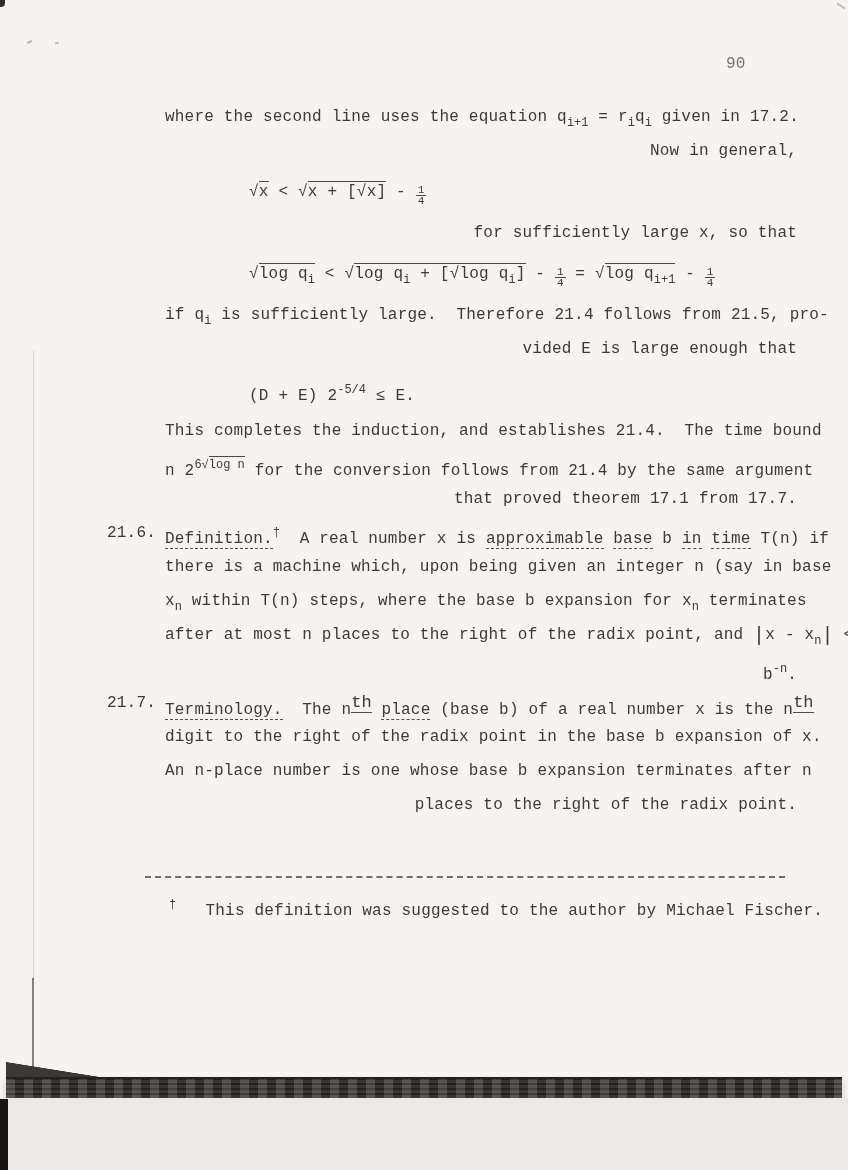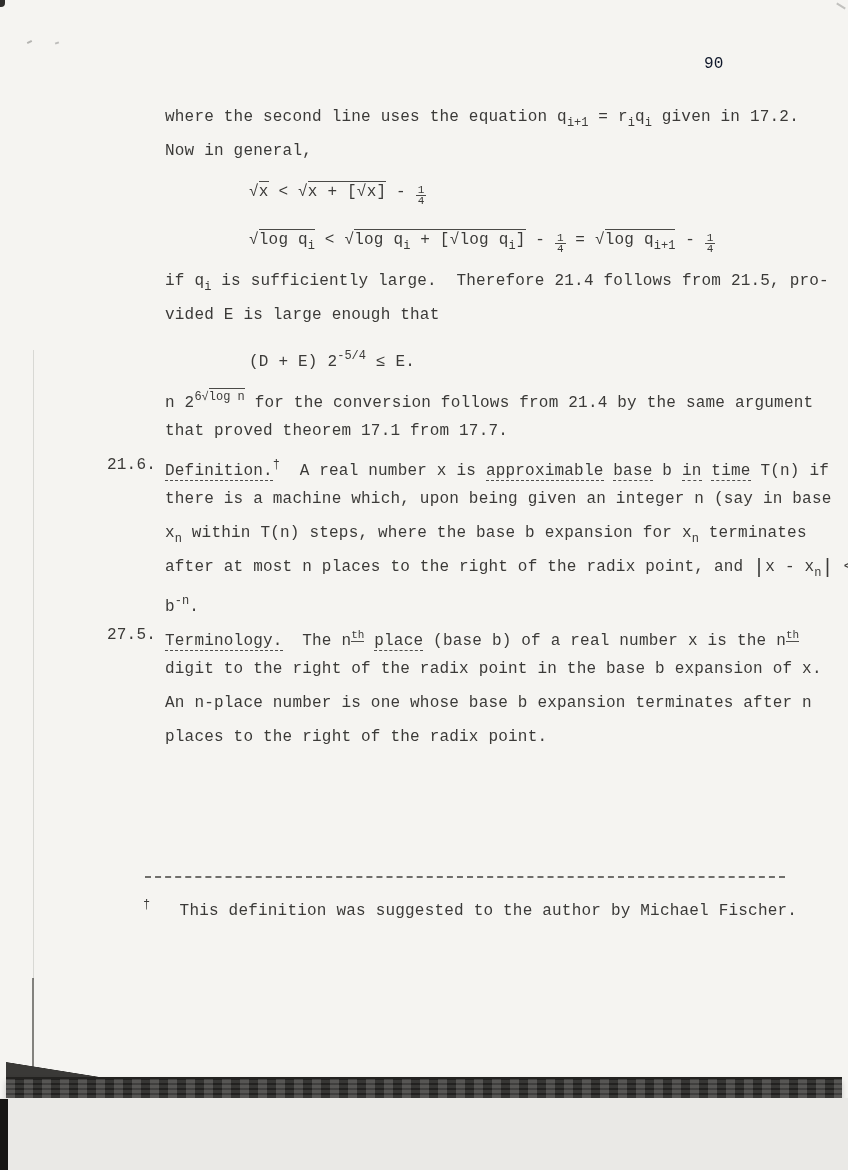--- a/index.html
+++ b/index.html
@@ -2,38 +2,38 @@
 <html><head>
 <meta charset="utf-8">
 <style>
   html,body{margin:0;padding:0;background:#d8d7d4;}
   .scan{
     position:relative;width:848px;height:1170px;overflow:hidden;
     background:#f5f4f1;
     font-family:"Liberation Mono","DejaVu Sans Mono",monospace;
     font-size:16px;letter-spacing:.2px;color:#3b3a38;
   }
-  .pageno{position:absolute;left:704px;top:55px;color:#0f172a;}
+  .pageno{position:absolute;left:726px;top:55px;color:#737373;}
   #doc-lines{position:absolute;left:165px;top:100px;width:632px;}
   .line{white-space:pre;position:relative;}
-  .txt,.sec{height:34px;line-height:34px;}
+  .txt,.sec{height:34px;line-height:34px;text-align:right;}
   .eq{height:48px;line-height:48px;padding-left:84px;}
   .secnum{position:absolute;left:-58px;}
   .sb{font-size:12px;vertical-align:-5px;letter-spacing:0;}
   .sp{font-size:12px;vertical-align:7px;letter-spacing:0;margin-top:31px;}
   .ov{border-top:1.5px solid #4a4947;padding-top:1px;}
   .sp .ov{border-top:1px solid #4a4947;}
   .un{border-bottom:1.5px dashed #4f4e4c;}
-  .us{font-size:11px;vertical-align:7px;border-bottom:1.5px solid #4f4e4c;letter-spacing:0;margin-top:12px;}
+  .us{font-size:17px;vertical-align:7px;border-bottom:1.5px solid #4f4e4c;letter-spacing:0;margin-top:12px;}
   .bg{font-size:20px;vertical-align:-2px;}
   .fr{display:inline-block;vertical-align:-8px;text-align:center;font-size:11px;line-height:10px;letter-spacing:0;}
   .fr-n{display:block;border-bottom:1px solid #4a4947;padding:0 2px;}
   .fr-d{display:block;padding:0 2px;}
   .footrule{position:absolute;left:145px;top:876px;width:640px;border-top:2px dashed #6f6e6b;}
-  #footnote{position:absolute;left:143px;top:890px;width:680px;height:30px;line-height:30px;white-space:pre;}
+  #footnote{position:absolute;left:143px;top:890px;width:680px;height:30px;line-height:30px;white-space:pre;text-align:right;}
   
   .corner-mark{position:absolute;left:0;top:0;width:5px;height:7px;background:#2e2d2b;border-bottom-right-radius:4px;}
   .speck-a{position:absolute;left:27px;top:41px;width:5px;height:2px;background:rgba(60,60,58,.35);transform:rotate(-25deg);}
   .speck-b{position:absolute;left:55px;top:42px;width:4px;height:2px;background:rgba(60,60,58,.3);transform:rotate(-20deg);}
   .speck-c{position:absolute;left:836px;top:5px;width:10px;height:2px;background:rgba(60,60,58,.28);transform:rotate(32deg);}
   .edge-faint{position:absolute;left:33px;top:350px;width:1px;height:630px;background:rgba(90,88,85,.18);}
   .edge-dark{position:absolute;left:32px;top:978px;width:2px;height:100px;background:rgba(55,54,50,.6);}
   .curl-wedge{position:absolute;left:6px;top:1062px;width:100px;height:16px;
     background:linear-gradient(to top right,#3a3937 49%,rgba(58,57,55,0) 51%);}
   .edge-band{position:absolute;left:6px;top:1077px;width:836px;height:21px;background:#3a3937;
@@ -47,32 +47,34 @@
 </head>
 <body>
 
 <div class="scan">
   <div class="pageno">90</div>
 
   <div id="doc-lines">
       <div class="line txt"><span>where the second line uses the equation q</span><span class="sb">i+1</span><span> = r</span><span class="sb">i</span><span>q</span><span class="sb">i</span><span> given in 17.2.</span></div>
       <div class="line txt"><span>Now in general,</span></div>
       <div class="line eq"><span>√</span><span class="ov">x</span><span> &lt; √</span><span class="ov">x + [√x]</span><span> - </span><span class="fr"><span class="fr-n">1</span><span class="fr-d">4</span></span></div>
+      <div class="line txt"><span>for sufficiently large x, so that</span></div>
       <div class="line eq"><span>√</span><span class="ov"><span>log q</span><span class="sb">i</span></span><span> &lt; √</span><span class="ov"><span>log q</span><span class="sb">i</span><span> + [√log q</span><span class="sb">i</span><span>]</span></span><span> - </span><span class="fr"><span class="fr-n">1</span><span class="fr-d">4</span></span><span> = √</span><span class="ov"><span>log q</span><span class="sb">i+1</span></span><span> - </span><span class="fr"><span class="fr-n">1</span><span class="fr-d">4</span></span></div>
       <div class="line txt"><span>if q</span><span class="sb">i</span><span> is sufficiently large.  Therefore 21.4 follows from 21.5, pro-</span></div>
       <div class="line txt"><span>vided E is large enough that</span></div>
       <div class="line eq"><span>(D + E) 2</span><span class="sp">-5/4</span><span> ≤ E.</span></div>
+      <div class="line txt"><span>This completes the induction, and establishes 21.4.  The time bound</span></div>
       <div class="line txt"><span>n 2</span><span class="sp"><span>6√</span><span class="ov">log n</span></span><span> for the conversion follows from 21.4 by the same argument</span></div>
       <div class="line txt"><span>that proved theorem 17.1 from 17.7.</span></div>
       <div class="line sec"><span class="secnum">21.6.</span><span class="un">Definition.</span><span class="sp">†</span><span>  A real number x is </span><span class="un">approximable</span><span> </span><span class="un">base</span><span> b </span><span class="un">in</span><span> </span><span class="un">time</span><span> T(n) if</span></div>
       <div class="line txt"><span>there is a machine which, upon being given an integer n (say in base</span></div>
       <div class="line txt"><span>x</span><span class="sb">n</span><span> within T(n) steps, where the base b expansion for x</span><span class="sb">n</span><span> terminates</span></div>
       <div class="line txt"><span>after at most n places to the right of the radix point, and </span><span class="bg">|</span><span>x - x</span><span class="sb">n</span><span class="bg">|</span><span> &lt;</span></div>
       <div class="line txt"><span>b</span><span class="sp">-n</span><span>.</span></div>
-      <div class="line sec"><span class="secnum">27.5.</span><span class="un">Terminology.</span><span>  The n</span><span class="us">th</span><span> </span><span class="un">place</span><span> (base b) of a real number x is the n</span><span class="us">th</span></div>
+      <div class="line sec"><span class="secnum">21.7.</span><span class="un">Terminology.</span><span>  The n</span><span class="us">th</span><span> </span><span class="un">place</span><span> (base b) of a real number x is the n</span><span class="us">th</span></div>
       <div class="line txt"><span>digit to the right of the radix point in the base b expansion of x.</span></div>
       <div class="line txt"><span>An n-place number is one whose base b expansion terminates after n</span></div>
       <div class="line txt"><span>places to the right of the radix point.</span></div>
     </div>
 
   <div class="footrule"></div>
   <div id="footnote"><span class="sp">†</span><span>   This definition was suggested to the author by Michael Fischer.</span></div>
 
   <div class="corner-mark"></div>
   <div class="speck-a"></div>

